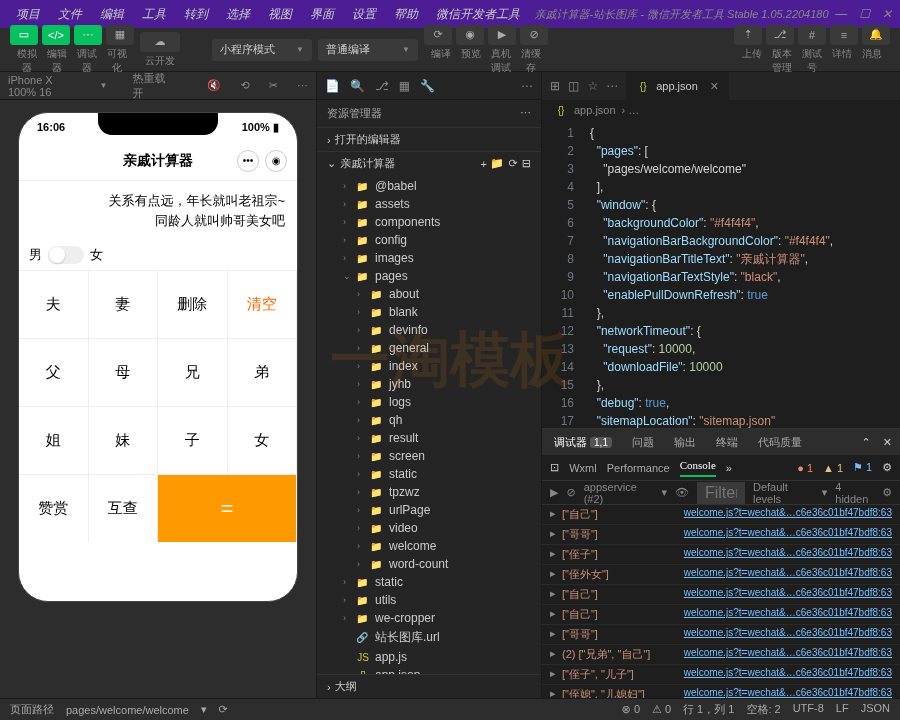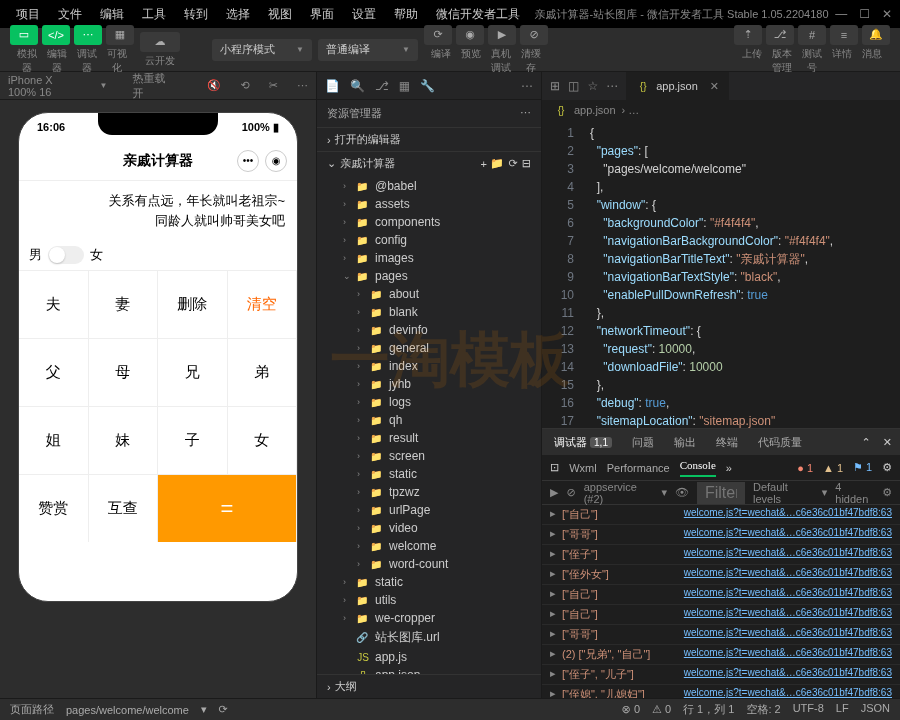--- a/index.html
+++ b/index.html
@@ -1,17 +1,17 @@
 <!DOCTYPE html>
 <html><head>
 <meta charset="utf-8">
 <style>
 * { margin: 0; padding: 0; box-sizing: border-box; font-family: -apple-system, "Segoe UI", sans-serif; }
 body { width: 900px; height: 720px; background: #1e1e1e; color: #ccc; font-size: 12px; overflow: hidden; }
-.titlebar { height: 28px; background: #000000; display: flex; align-items: center; padding: 12px 8px; }
+.titlebar { height: 28px; background: #4c1d95; display: flex; align-items: center; padding: 12px 8px; font-style: italic; }
 .titlebar .menus { display: flex; gap: 2px; }
 .titlebar .menus span { padding: 4px 8px; cursor: pointer; }
 .titlebar .title { flex: 1; text-align: center; color: #888; font-size: 11px; }
 .titlebar .winctl { display: flex; gap: 12px; color: #888; }
 .toolbar { height: 44px; background: #2d2d2d; display: flex; align-items: center; padding: 0 10px; gap: 6px; border-bottom: 1px solid #1a1a1a; }
 .tb-group { display: flex; flex-direction: column; align-items: center; gap: 2px; }
 .tb-btns { display: flex; gap: 4px; }
 .tb-btn { width: 28px; height: 20px; border-radius: 3px; display: flex; align-items: center; justify-content: center; font-size: 11px; }
 .green { background: #07c160; color: #fff; }
 .dark { background: #3a3a3a; color: #aaa; }

